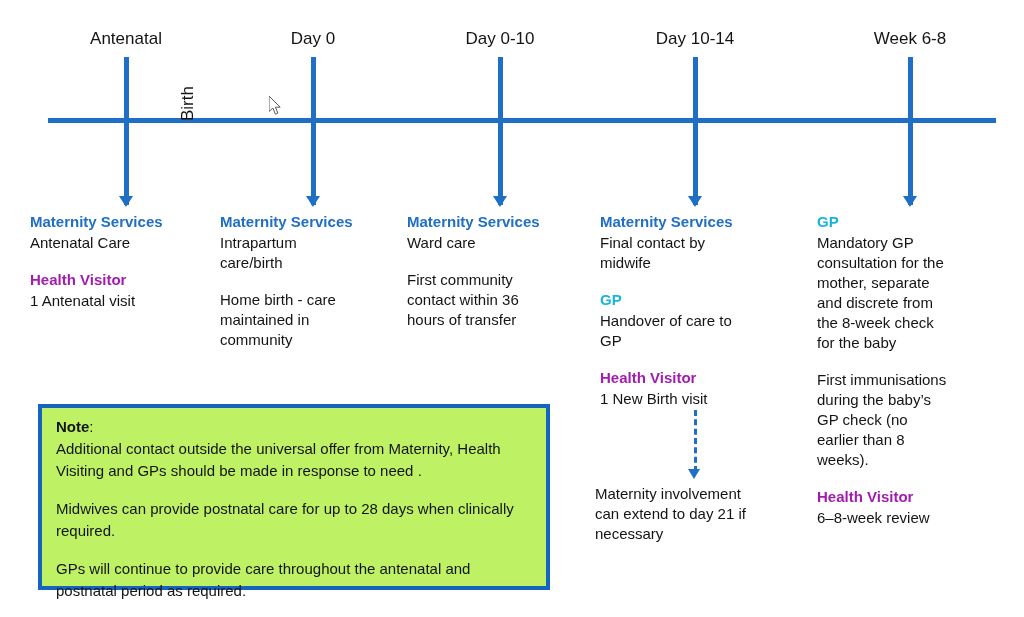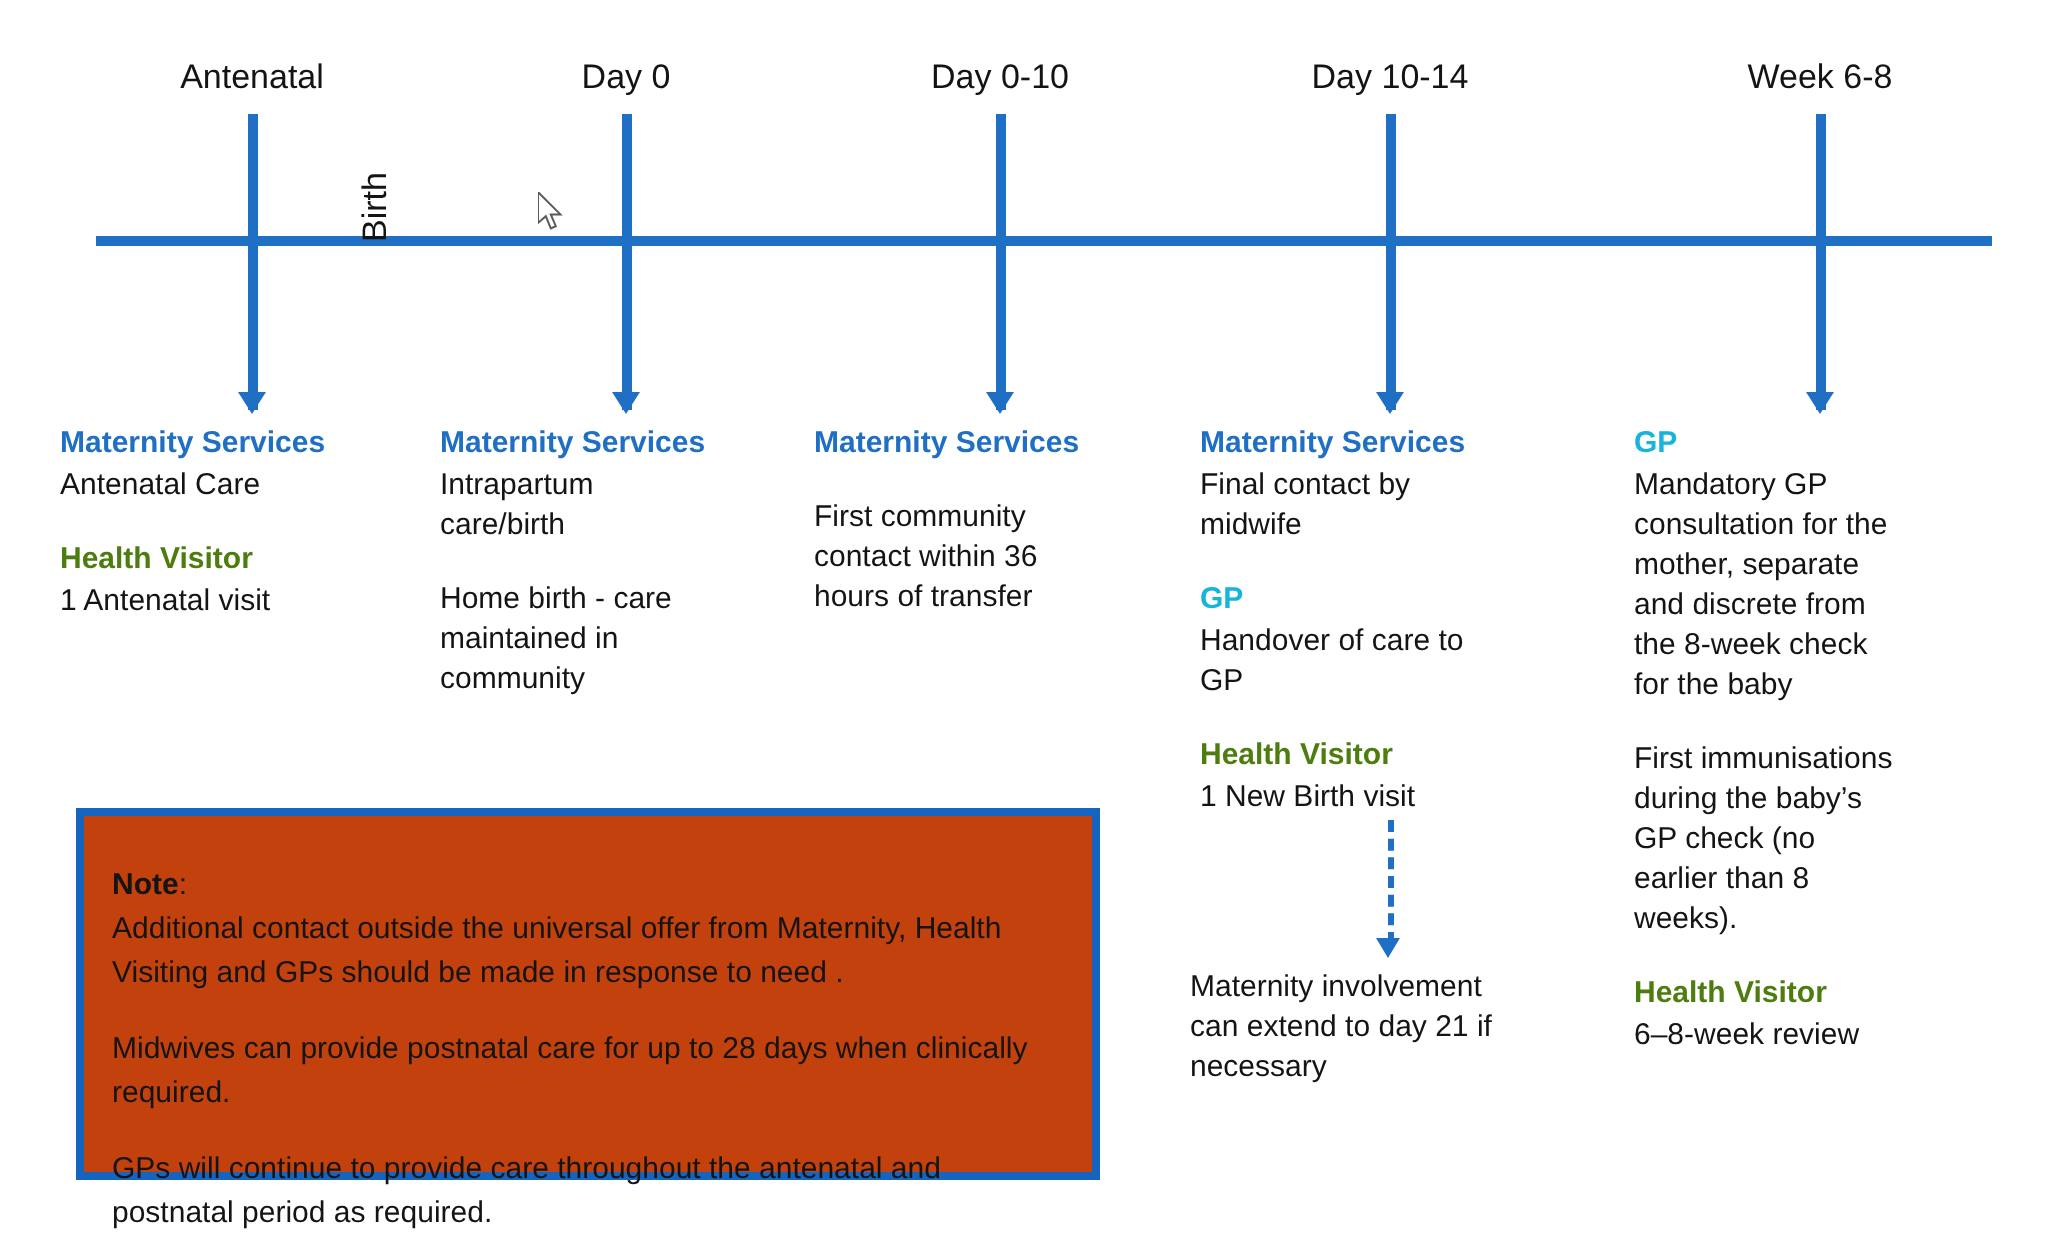--- a/index.html
+++ b/index.html
@@ -81,21 +81,21 @@
   }
   .block { margin-bottom: 17px; }
   .block:last-child { margin-bottom: 0; }
   .heading {
     font-weight: bold;
     margin: 0 0 1px 0;
     font-size: 15px;
     line-height: 20px;
   }
   .heading.maternity { color: #1F6FC4; }
-  .heading.hv        { color: #4d7c0f; }
+  .heading.hv        { color: #a21caf; }
   .heading.gp        { color: #18B4DC; }
   .body-text {
     margin: 0;
     font-size: 15px;
     line-height: 20px;
     white-space: pre-line;
   }
 
   
   .dashed-conn {
@@ -119,22 +119,22 @@
 
   
   .note-box {
     position: absolute;
     left: 38px;
     top: 404px;
     width: 512px;
     height: 186px;
     box-sizing: border-box;
     border: 4px solid #1565C0;
-    background: #c2410c;
-    padding: 24px 14px 10px 14px;
+    background: #bef264;
+    padding: 8px 14px 10px 14px;
   }
   .note-title {
     font-size: 15px;
     line-height: 22px;
     font-weight: bold;
     color: #141414;
     margin: 0;
   }
   .note-title .colon { font-weight: normal; }
   .note-para {
@@ -202,20 +202,21 @@
     <div class="block">
       <p class="body-text">Home birth - care
 maintained in
 community</p>
     </div>
   </div>
 
   <div class="column" style="left:500px; top:212px; width:186px">
     <div class="block">
       <p class="heading maternity">Maternity Services</p>
+      <p class="body-text">Ward care</p>
     </div>
     <div class="block">
       <p class="body-text">First community
 contact within 36
 hours of transfer</p>
     </div>
   </div>
 
   <div class="column" style="left:695px; top:212px; width:190px">
     <div class="block">

